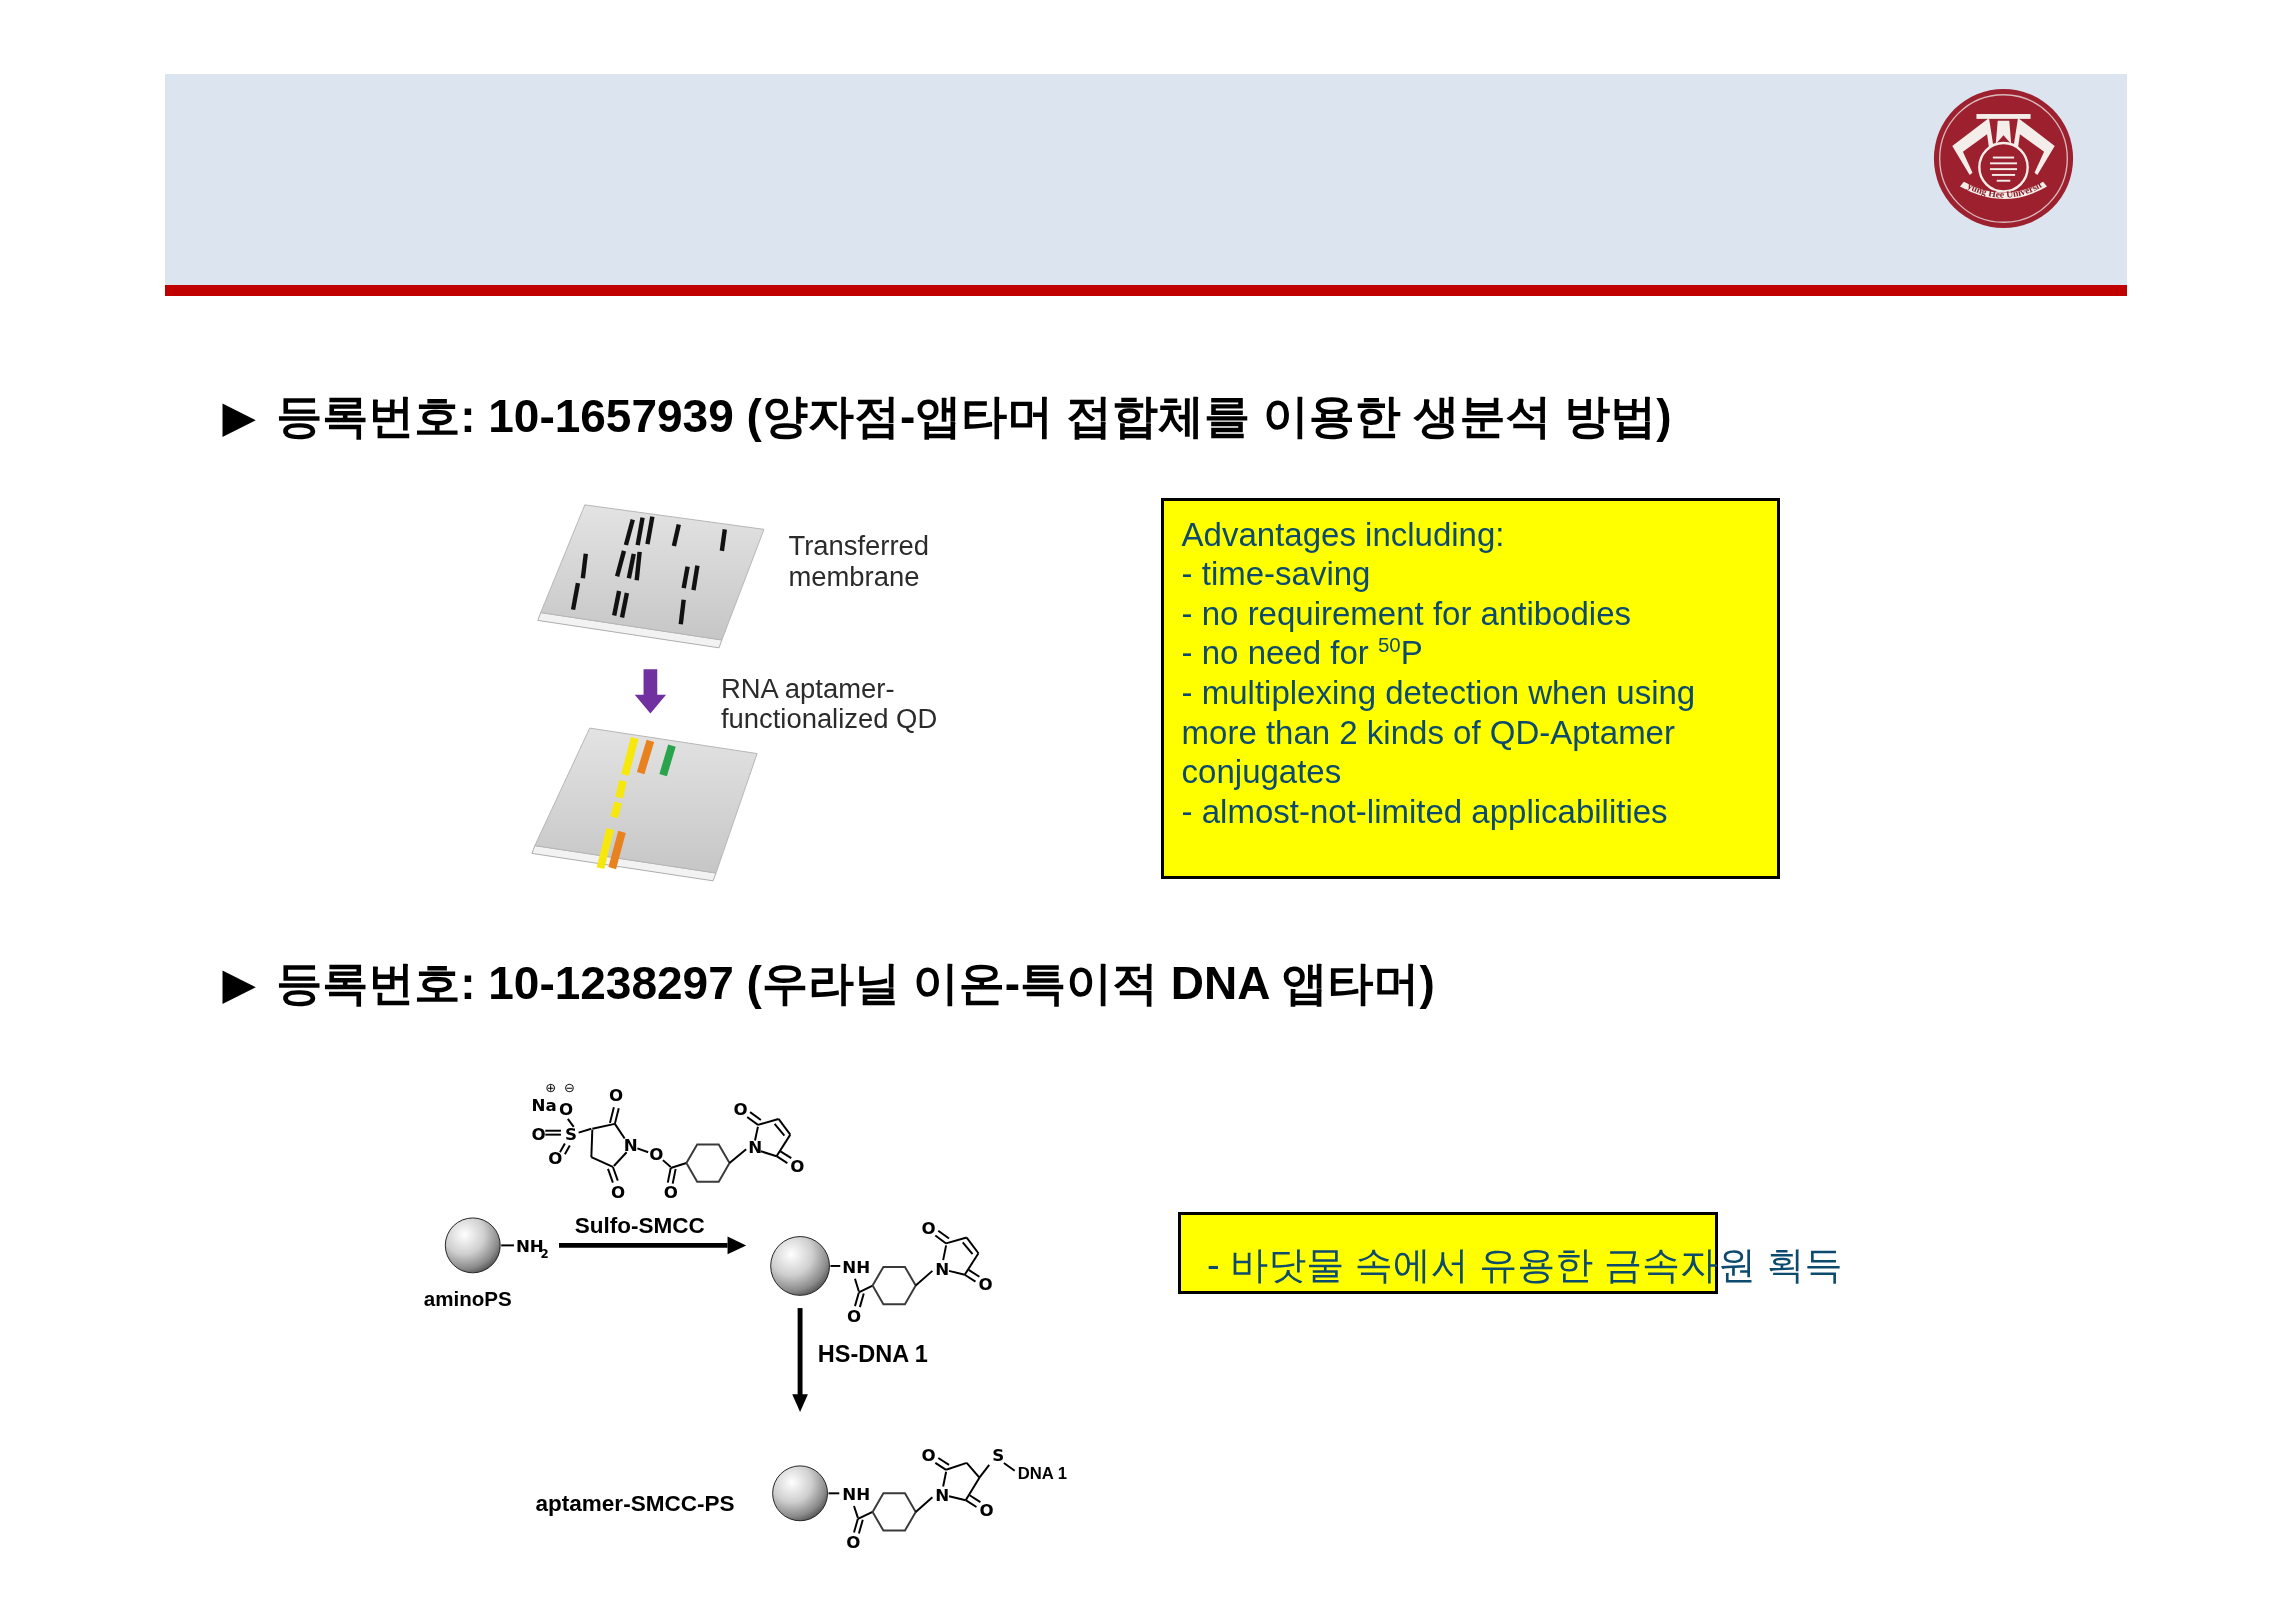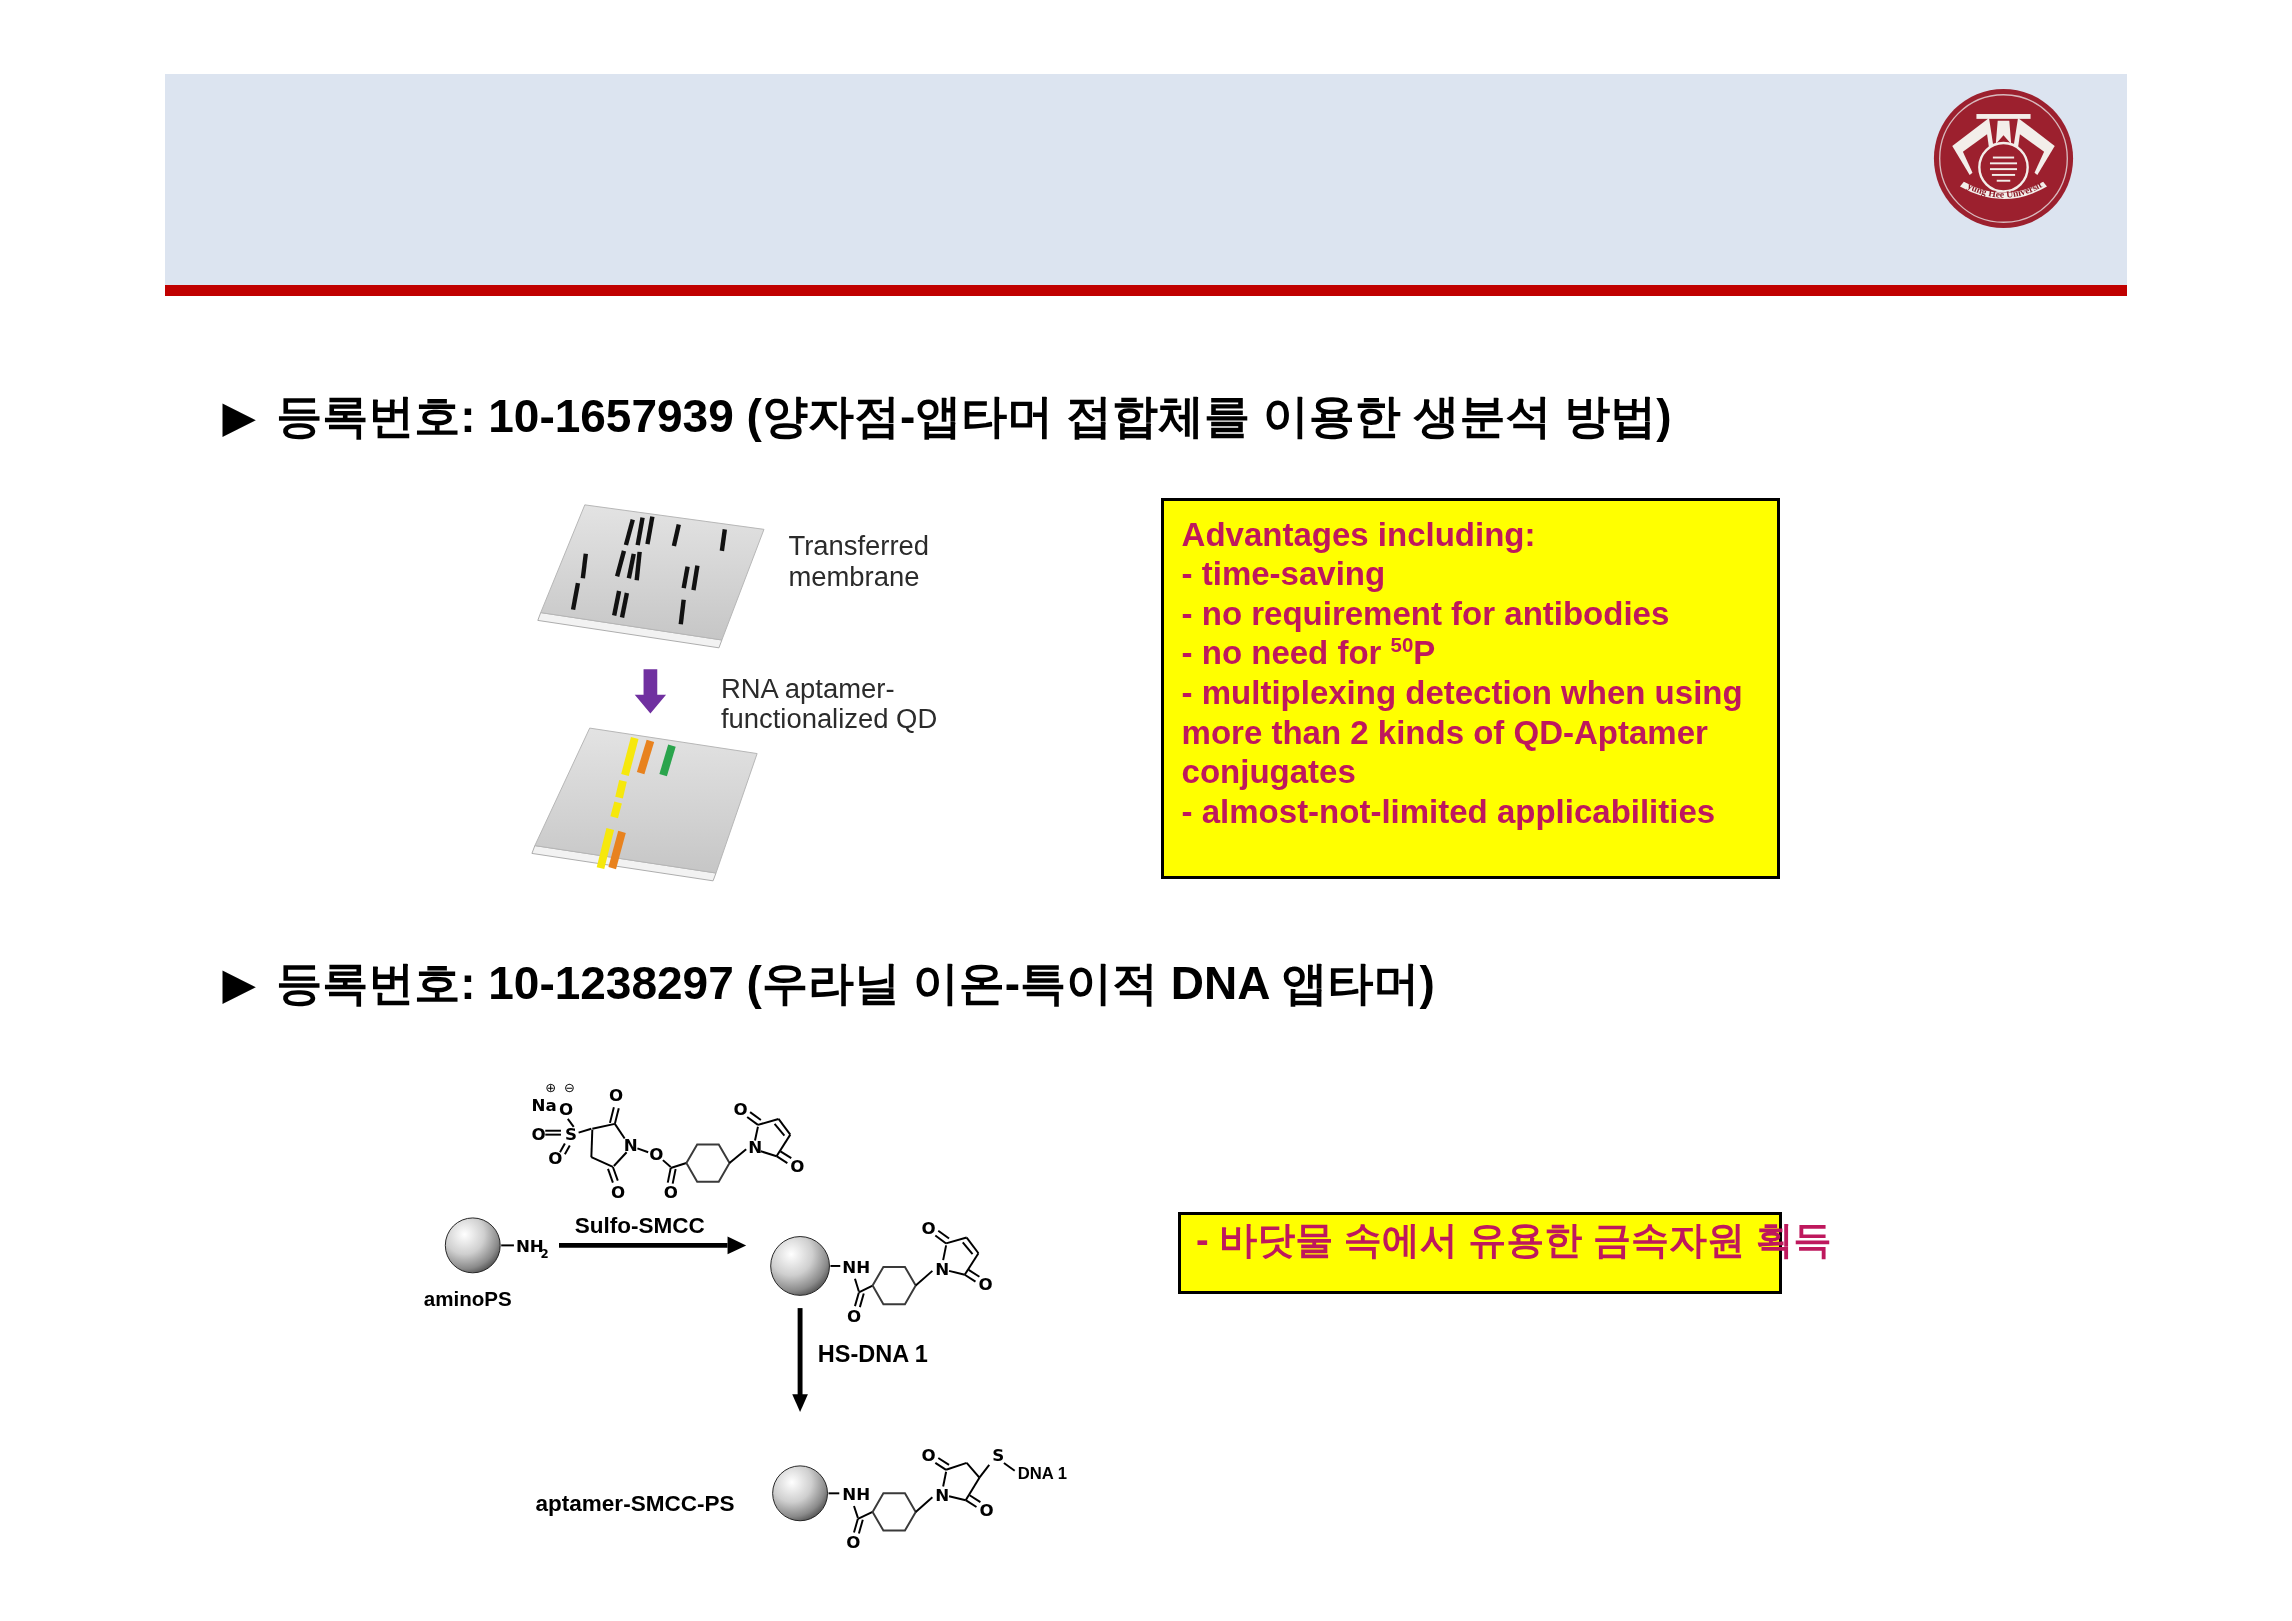--- a/index.html
+++ b/index.html
@@ -19,26 +19,26 @@
   .heading .bullet{font-size:41px;margin-right:21.6px;line-height:1;}
   .h1pos{top:386px;}
   .h2pos{top:953px;}
 
   
   .membrane-svg{position:absolute;left:529px;top:490px;width:421px;height:392px;}
   .chem-svg{position:absolute;left:412px;top:1068px;width:686px;height:490px;}
 
   
   .yellowbox{position:absolute;background:#ffff00;border:3.9px solid #000;box-sizing:border-box;
-             color:#be185d;font-weight:bold;}
+             color:#0c4a6e;font-weight:normal;}
   .advbox{left:1161px;top:498px;width:619px;min-height:381px;padding:13.7px 17.6px;
           font-size:33px;line-height:1.2;}
   .advbox .line{margin:0;}
-  .uranylbox{left:1178px;top:1212px;width:604px;height:82px;display:flex;align-items:flex-start;
-             padding-left:15px;font-size:38px;white-space:nowrap;}
+  .uranylbox{left:1178px;top:1212px;width:540px;height:82px;display:flex;align-items:flex-end;
+             padding-left:26px;font-size:38px;white-space:nowrap;}
 
   
   .dlabel{font-family:"Liberation Sans",sans-serif;font-size:28px;fill:#2b2b2b;}
   .atom{font-family:"DejaVu Sans",sans-serif;font-size:17px;font-weight:bold;fill:#000;}
   .atom-sm{font-family:"DejaVu Sans",sans-serif;font-size:12px;font-weight:bold;fill:#000;}
   .charge{font-family:"DejaVu Sans",sans-serif;font-size:13px;fill:#000;}
   .chemlabel{font-family:"Liberation Sans",sans-serif;font-weight:bold;fill:#000;}
   .bond{stroke:#000;stroke-width:2;fill:none;}
   .ring{stroke:#3a3a3a;stroke-width:2;fill:none;}
   sup{font-size:0.62em;}

